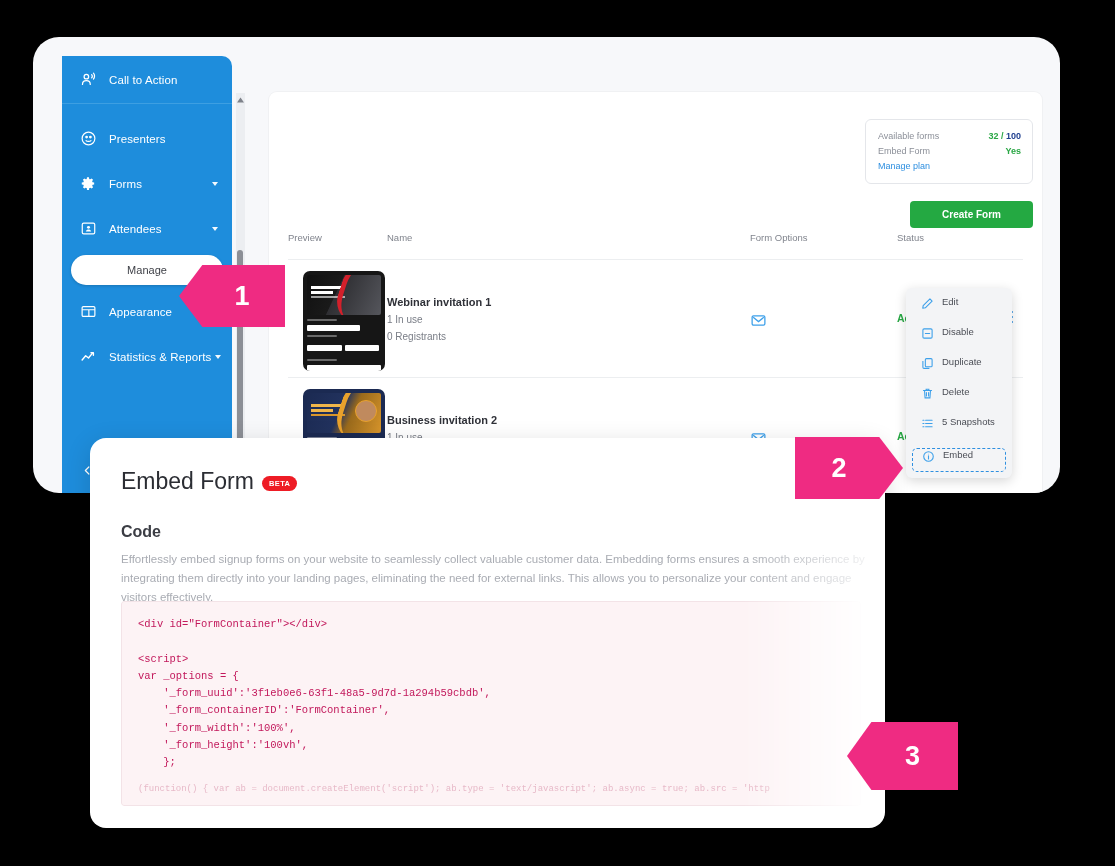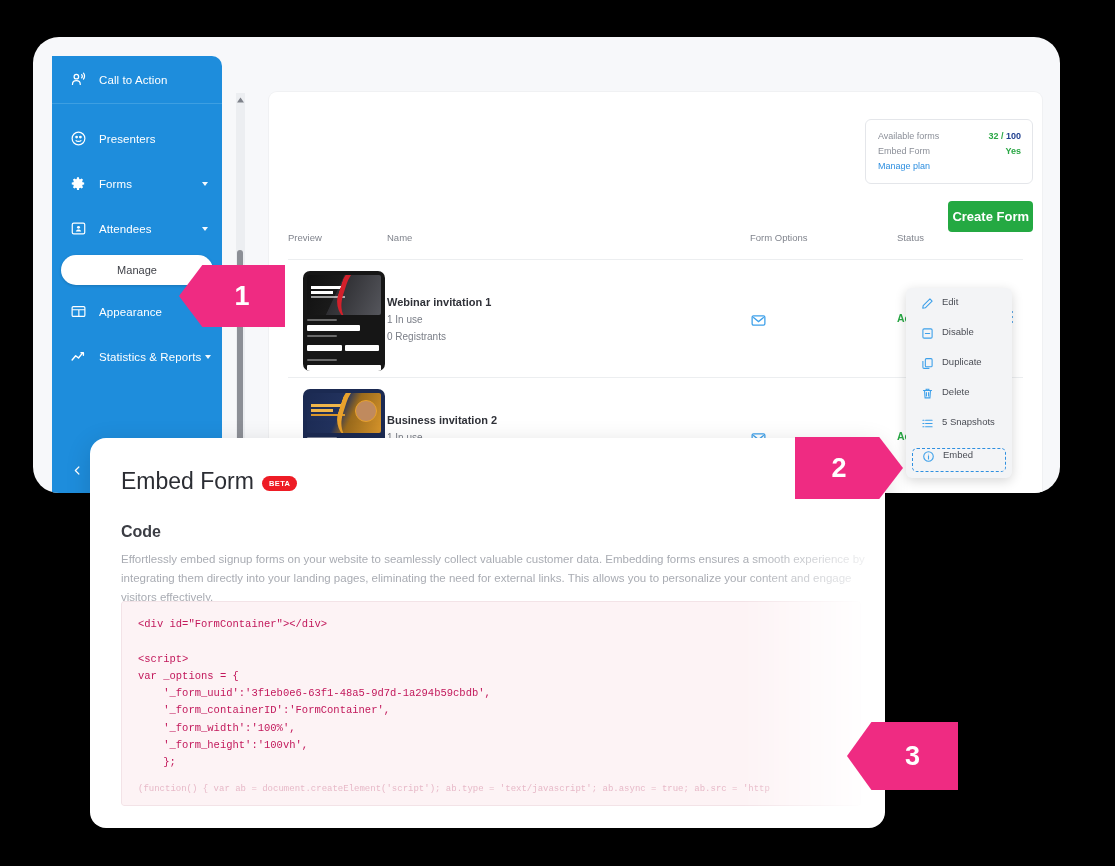--- a/index.html
+++ b/index.html
@@ -16,21 +16,21 @@
     position: absolute;
     left: 33px; top: 37px;
     width: 1027px; height: 456px;
     background: #f7f8fa;
     border-radius: 26px;
     overflow: hidden;
   }
 
   
   .sidebar {
-    position: absolute; left: 19px; top: 19px;
+    position: absolute; left: 29px; top: 19px;
     width: 170px; height: 437px;
     background: #1e8ddc;
     border-top-right-radius: 10px;
     border-bottom-right-radius: 10px;
     overflow: hidden;
   }
   .nav-item {
     display: flex; align-items: center;
     height: 45px; padding: 0 14px 0 16px;
     color: #ffffff; font-size: 11.5px; letter-spacing: .1px;
@@ -93,22 +93,22 @@
   .plan-val { font-weight: bold; font-size: 9px; }
   .plan-val .num { color: #2aa745; }
   .plan-val .sep { color: #2aa745; }
   .plan-val .den { color: #1f3f8f; }
   .plan-val.yes { color: #2aa745; }
   .plan-link { font-size: 9px; color: #2e8fe0; line-height: 15px; cursor: pointer; }
 
   .create-btn {
     position: absolute; right: 9px; top: 109px;
     background: #24a942; color: #fff; border: none;
-    font-size: 13px; font-weight: bold; font-family: inherit;
-    padding: 8px 4px; border-radius: 4px; cursor: pointer;
+    font-size: 10px; font-weight: bold; font-family: inherit;
+    padding: 8px 32px; border-radius: 4px; cursor: pointer;
   }
 
   
   .tbl-head {
     position: absolute; left: 19px; top: 140px; width: 735px;
     height: 28px; border-bottom: 1px solid #eceef0;
   }
   .th { position: absolute; top: 0; font-size: 9.5px; color: #80848d; }
   .th.preview { left: 0; }
   .th.name { left: 99px; }

